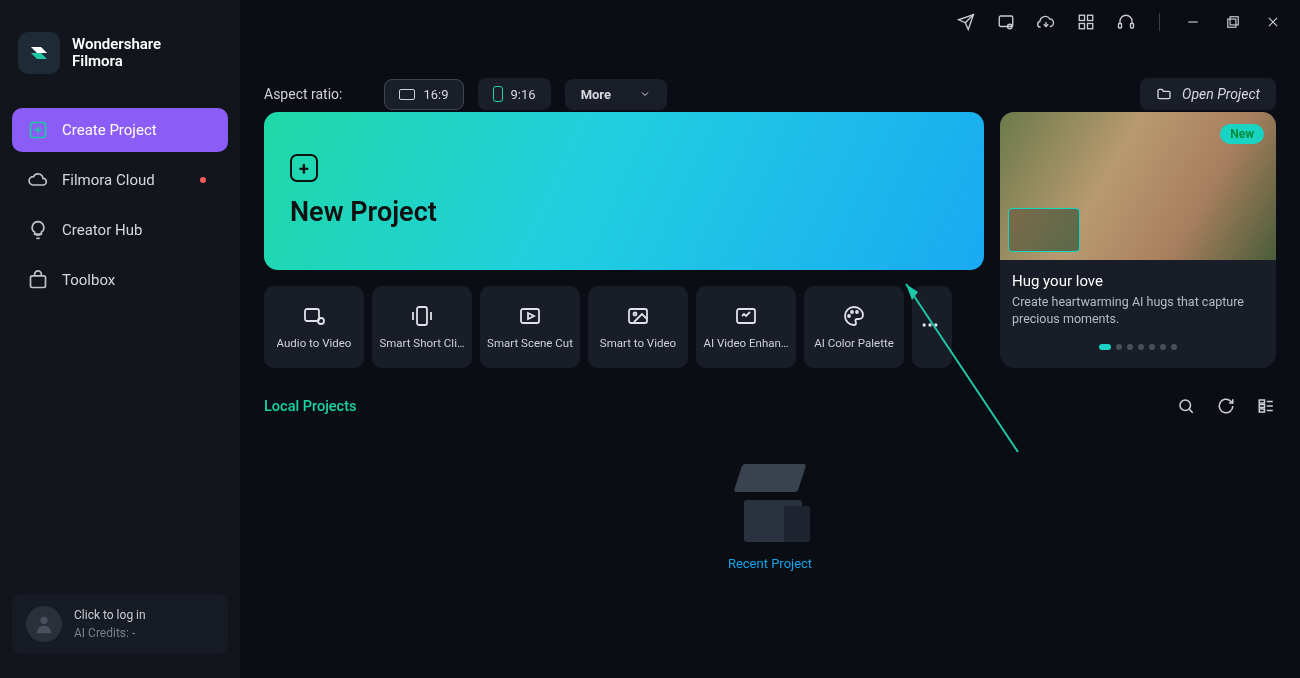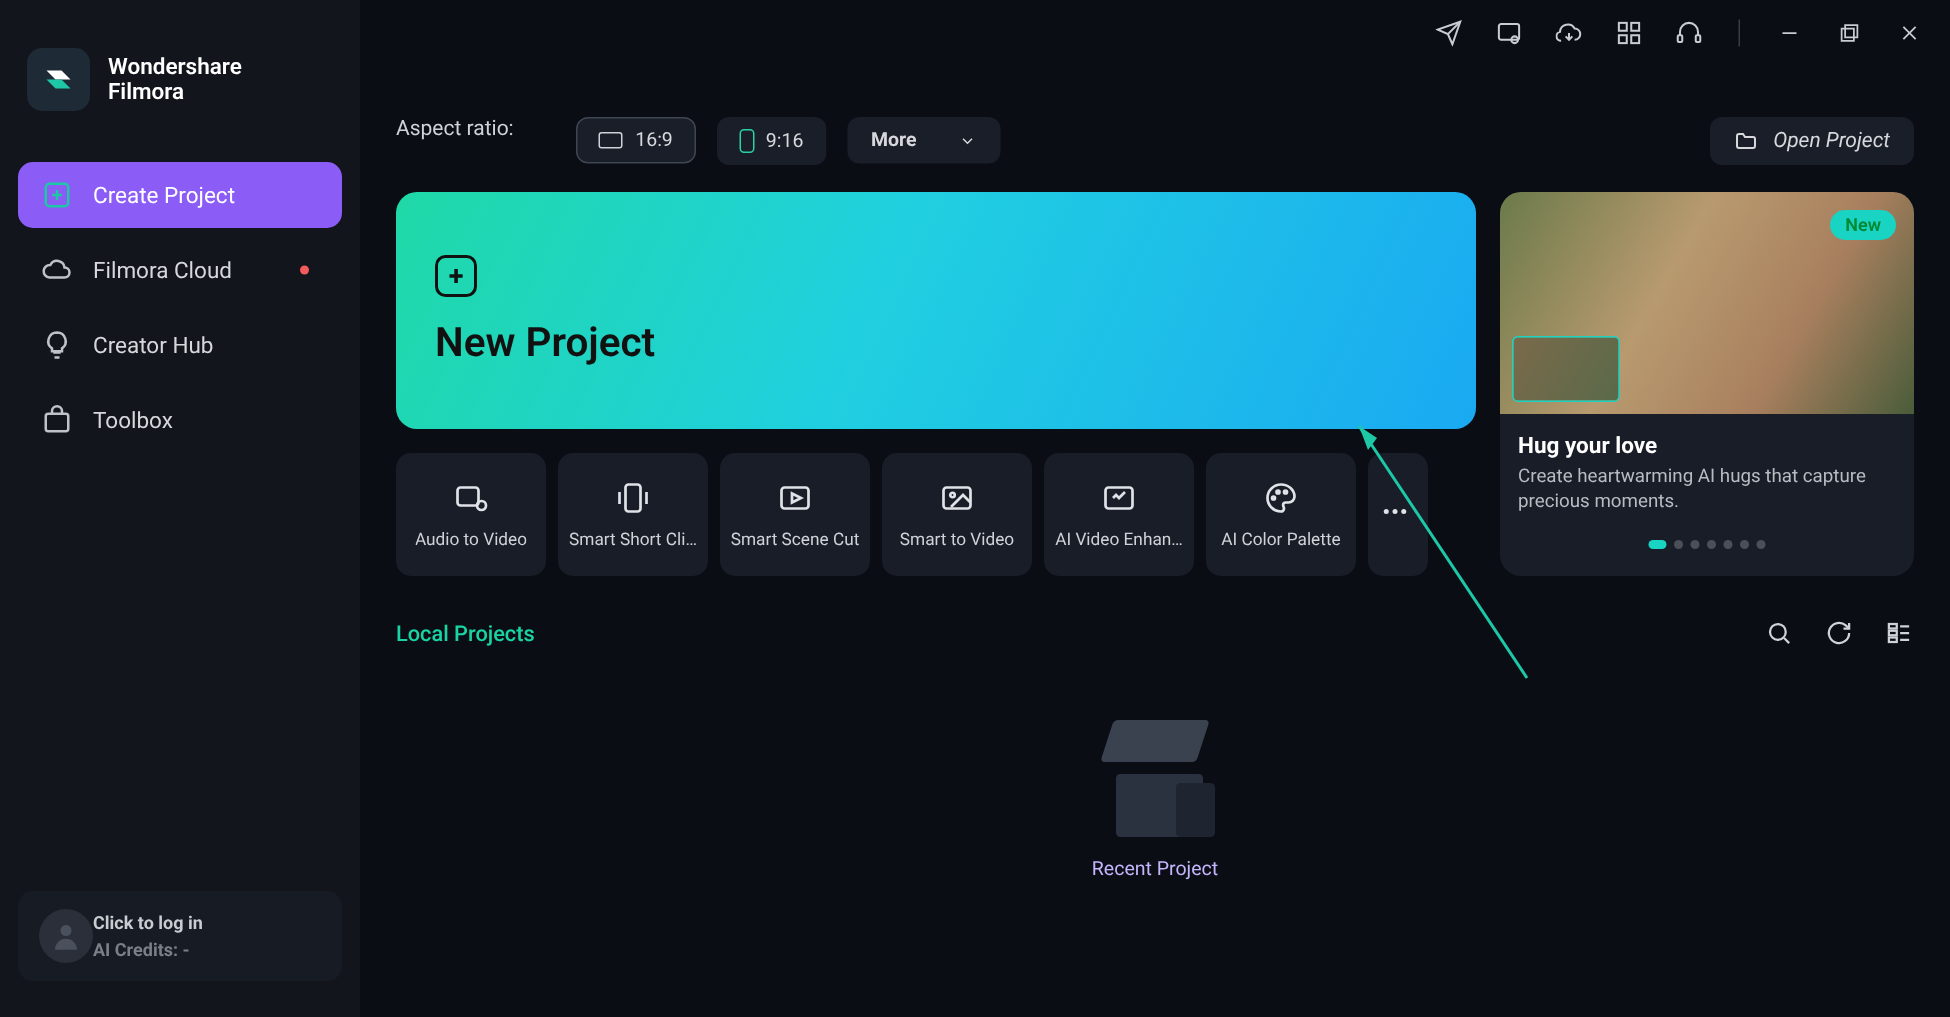--- a/index.html
+++ b/index.html
@@ -10,61 +10,61 @@
 .sidebar { position:absolute; left:0; top:0; width:240px; height:678px; background:#12151c; display:flex; flex-direction:column; padding:14px 12px; }
 .brand { display:flex; align-items:center; gap:12px; padding:18px 6px 34px 6px; }
 .logo { width:42px; height:42px; border-radius:10px; background:#1e2a36; display:flex; align-items:center; justify-content:center; }
 .brand-text { line-height:1.15; font-size:15px; font-weight:600; color:#fff; white-space:pre-line; }
 .nav { display:flex; flex-direction:column; gap:6px; }
 .nav-item { display:flex; align-items:center; gap:14px; padding:12px 16px; border-radius:10px; font-size:15px; color:#d6d8dc; cursor:pointer; position:relative; }
 .nav-item.active { background:#8b5cf6; color:#fff; }
 .nav-item .ni-icon { width:20px; height:20px; display:flex; align-items:center; justify-content:center; color:#bfc3c9; }
 .nav-item.active .ni-icon { color:#1ec7a6; }
 .nav-item .dot { width:6px; height:6px; border-radius:50%; background:#f45b5b; position:absolute; right:22px; }
-.login-box { margin-top:auto; background:#171b24; border-radius:10px; padding:12px 14px; display:flex; align-items:flex-start; gap:0; cursor:pointer; margin-bottom:10px;font-weight:bold; }
+.login-box { margin-top:auto; background:#171b24; border-radius:10px; padding:12px 14px; display:flex; align-items:flex-start; gap:12px; cursor:pointer; margin-bottom:10px; }
 .avatar { width:36px; height:36px; border-radius:50%; background:#2a2f3a; display:flex; align-items:center; justify-content:center; }
 .login-text { font-size:12px; color:#c9ccd1; line-height:1.5; }
 .login-text .sub { color:#7a7f88; }
 .main { position:absolute; left:240px; top:0; right:0; height:678px; padding:0 24px; }
-.toolbar { display:flex; align-items:flex-start; gap:14px; padding-top:78px; padding-bottom:18px; }
+.toolbar { display:flex; align-items:center; gap:14px; padding-top:78px; padding-bottom:2px; }
 .label { font-size:14px; color:#cfd2d7; }
 .ar-btn { display:flex; align-items:center; gap:8px; padding:7px 14px; border:1px solid transparent; border-radius:8px; font-size:13px; color:#d6d8dc; cursor:pointer; background:#1a1e28; }
 .ar-btn.sel { border-color:#3f4652;margin-left:28px; }
 .ar-btn .ar-ico { width:16px; height:11px; border:1.5px solid #cfd2d7; border-radius:2px; }
 .ar-btn.v .ar-ico { width:10px; height:16px; border-color:#27d3a3; border-radius:3px; }
 .more-btn { display:flex; align-items:center; gap:28px; padding:8px 16px; border-radius:8px; font-size:13px; color:#d6d8dc; background:#1a1e28; cursor:pointer;font-weight:bold; }
 .open-proj { margin-left:auto; display:flex; align-items:center; gap:10px; padding:8px 16px; border-radius:8px; font-size:14px; color:#d6d8dc; background:#1a1e28; cursor:pointer;font-style:italic; }
 .hero-row { display:flex; gap:16px; }
 .new-proj { flex:1; height:168px; border-radius:14px; background:linear-gradient(115deg,#1fd9a7 0%,#20cfe0 45%,#1aa9f2 100%); padding:30px 26px; display:flex; flex-direction:column; justify-content:center; gap:14px; cursor:pointer; }
 .new-proj .np-ico { width:28px; height:28px; border:2.5px solid #111; border-radius:7px; display:flex; align-items:center; justify-content:center; color:#111; font-weight:700; font-size:18px; }
 .new-proj .np-title { font-size:27px; font-weight:600; color:#111; }
 .promo { width:276px; height:256px; border-radius:14px; background:#191d27; overflow:hidden; display:flex; flex-direction:column; cursor:pointer; position:relative; }
 .promo .promo-img { height:148px; background:linear-gradient(120deg,#6b7a4a 0%,#b89a6f 40%,#a87f5e 70%,#4a5c3a 100%); position:relative; }
 .promo .badge { position:absolute; top:12px; right:12px; background:#19d3c3; color:#083; font-size:12px; font-weight:600; padding:3px 10px; border-radius:10px; }
 .promo .promo-body { padding:12px 12px 8px 12px; }
-.promo .promo-title { font-size:15px; font-weight:700; color:#fff; margin-bottom:4px; }
+.promo .promo-title { font-size:15px; font-weight:400; color:#fff; margin-bottom:4px; }
 .promo .promo-desc { font-size:12.5px; color:#b7bbc2; line-height:1.35; }
 .promo .dots { display:flex; gap:5px; justify-content:center; padding:8px 0 4px; }
 .promo .dots span { width:6px; height:6px; border-radius:50%; background:#4a4f58; }
 .promo .dots span.act { background:#19d3c3; width:12px; border-radius:3px; }
 .tools-row { display:flex; gap:8px; margin-top:8px; }
 .tool { width:100px; height:82px; background:#191d27; border-radius:10px; display:flex; flex-direction:column; align-items:center; justify-content:center; gap:8px; cursor:pointer; }
 .tool .t-ico { width:24px; height:24px; color:#dfe2e7; }
 .tool .t-lbl { font-size:11.5px; color:#cfd2d7; white-space:nowrap; overflow:hidden; text-overflow:ellipsis; max-width:92px; text-align:center; }
 .tool.more-tool { width:40px; }
 .section-row { display:flex; align-items:center; margin-top:28px; }
 .section-title { color:#19d3a3; font-size:14.5px; font-weight:500; }
 .section-actions { margin-left:auto; display:flex; gap:20px; }
 .section-actions .sa { width:20px; height:20px; color:#cfd2d7; cursor:pointer; display:flex; align-items:center; justify-content:center; }
 .empty { display:flex; flex-direction:column; align-items:center; margin-top:48px; }
 .box3d { width:88px; height:78px; position:relative; }
 .box3d .lid { position:absolute; top:0; left:12px; width:64px; height:28px; background:#3a4250; transform:skewX(-18deg); border-radius:3px; }
 .box3d .body { position:absolute; bottom:0; left:18px; width:58px; height:42px; background:#2b323f; border-radius:3px; }
 .box3d .side { position:absolute; bottom:0; right:4px; width:26px; height:36px; background:#1f2530; border-radius:3px; }
-.empty-lbl { margin-top:14px; font-size:13px; color:#c4b5fd; }
+.empty-lbl { margin-top:14px; font-size:13px; color:#0ea5e9; }
 .arrow { position:absolute; left:658px; top:278px; width:130px; height:180px; pointer-events:none; }
 .thumb { position:absolute; left:8px; bottom:8px; width:72px; height:44px; border:1.5px solid #19d3c3; border-radius:4px; background:linear-gradient(120deg,#7a6a4a,#5a6a4a); }
 svg { display:block; }
 </style>
 </head>
 <body>
 
 <div class="titlebar">
   <div class="tb-icon">
       <svg width="18" height="18" viewBox="0 0 24 24" fill="none" stroke="currentColor" stroke-width="1.8">

